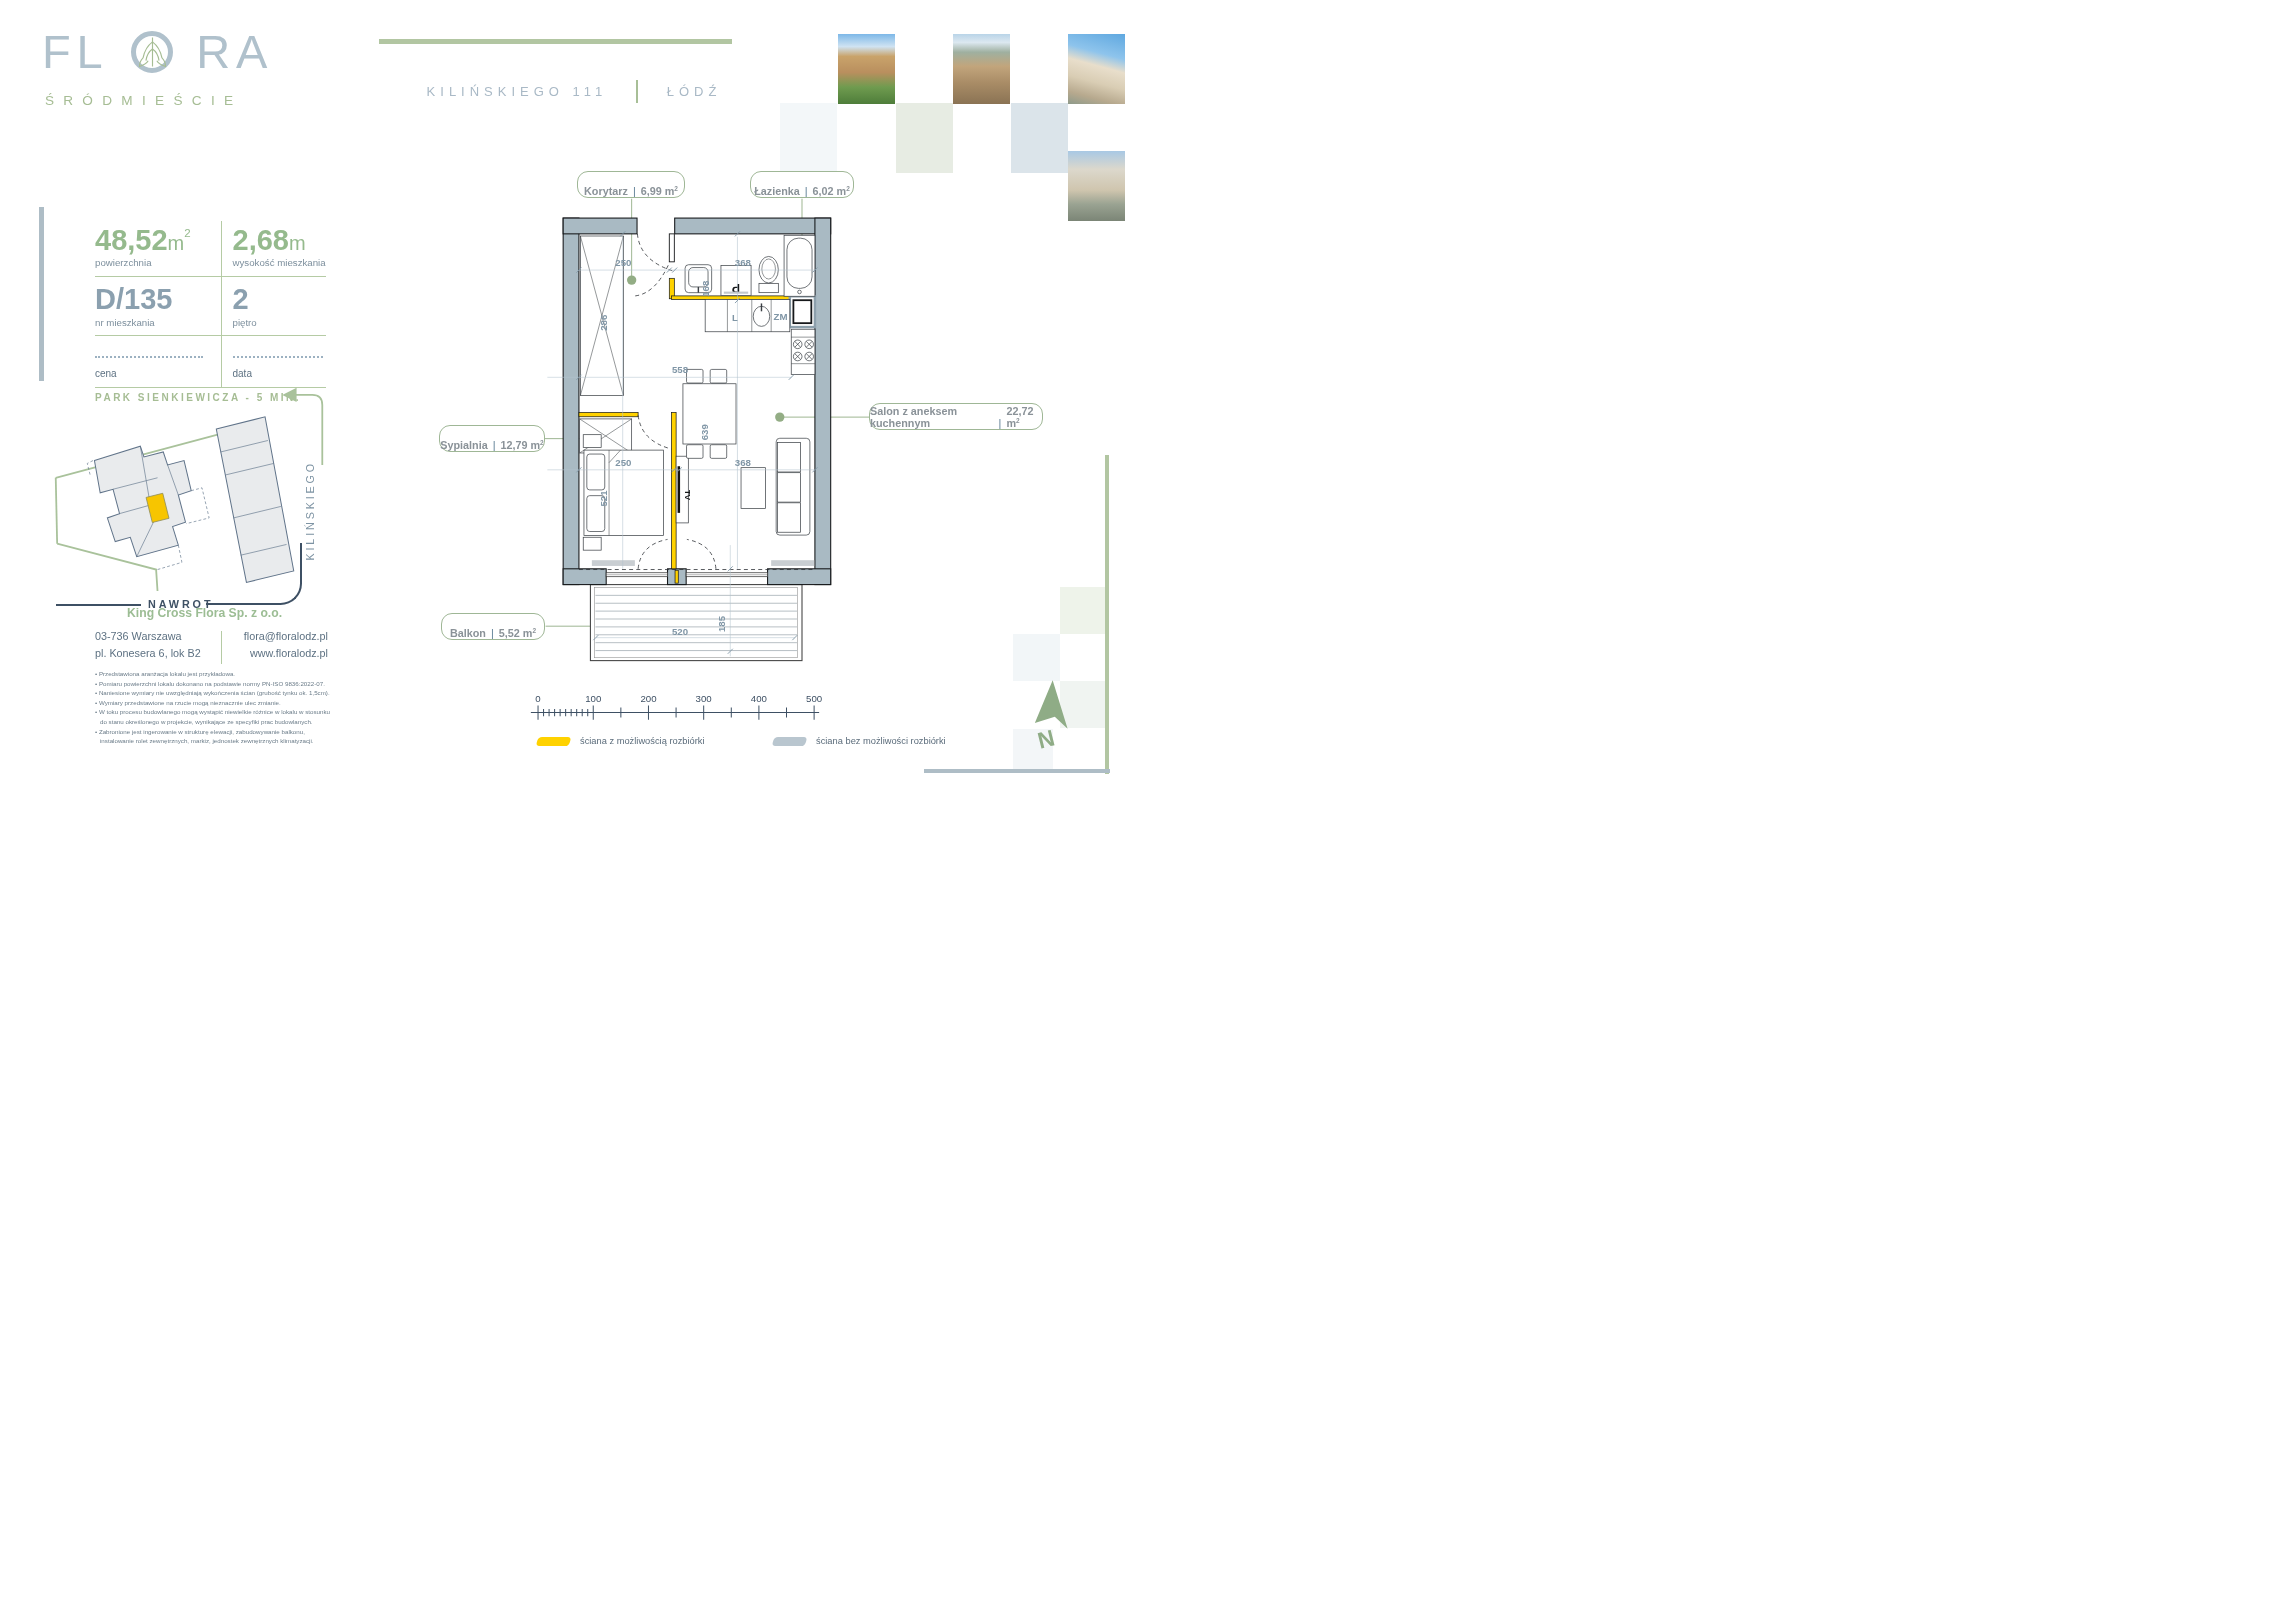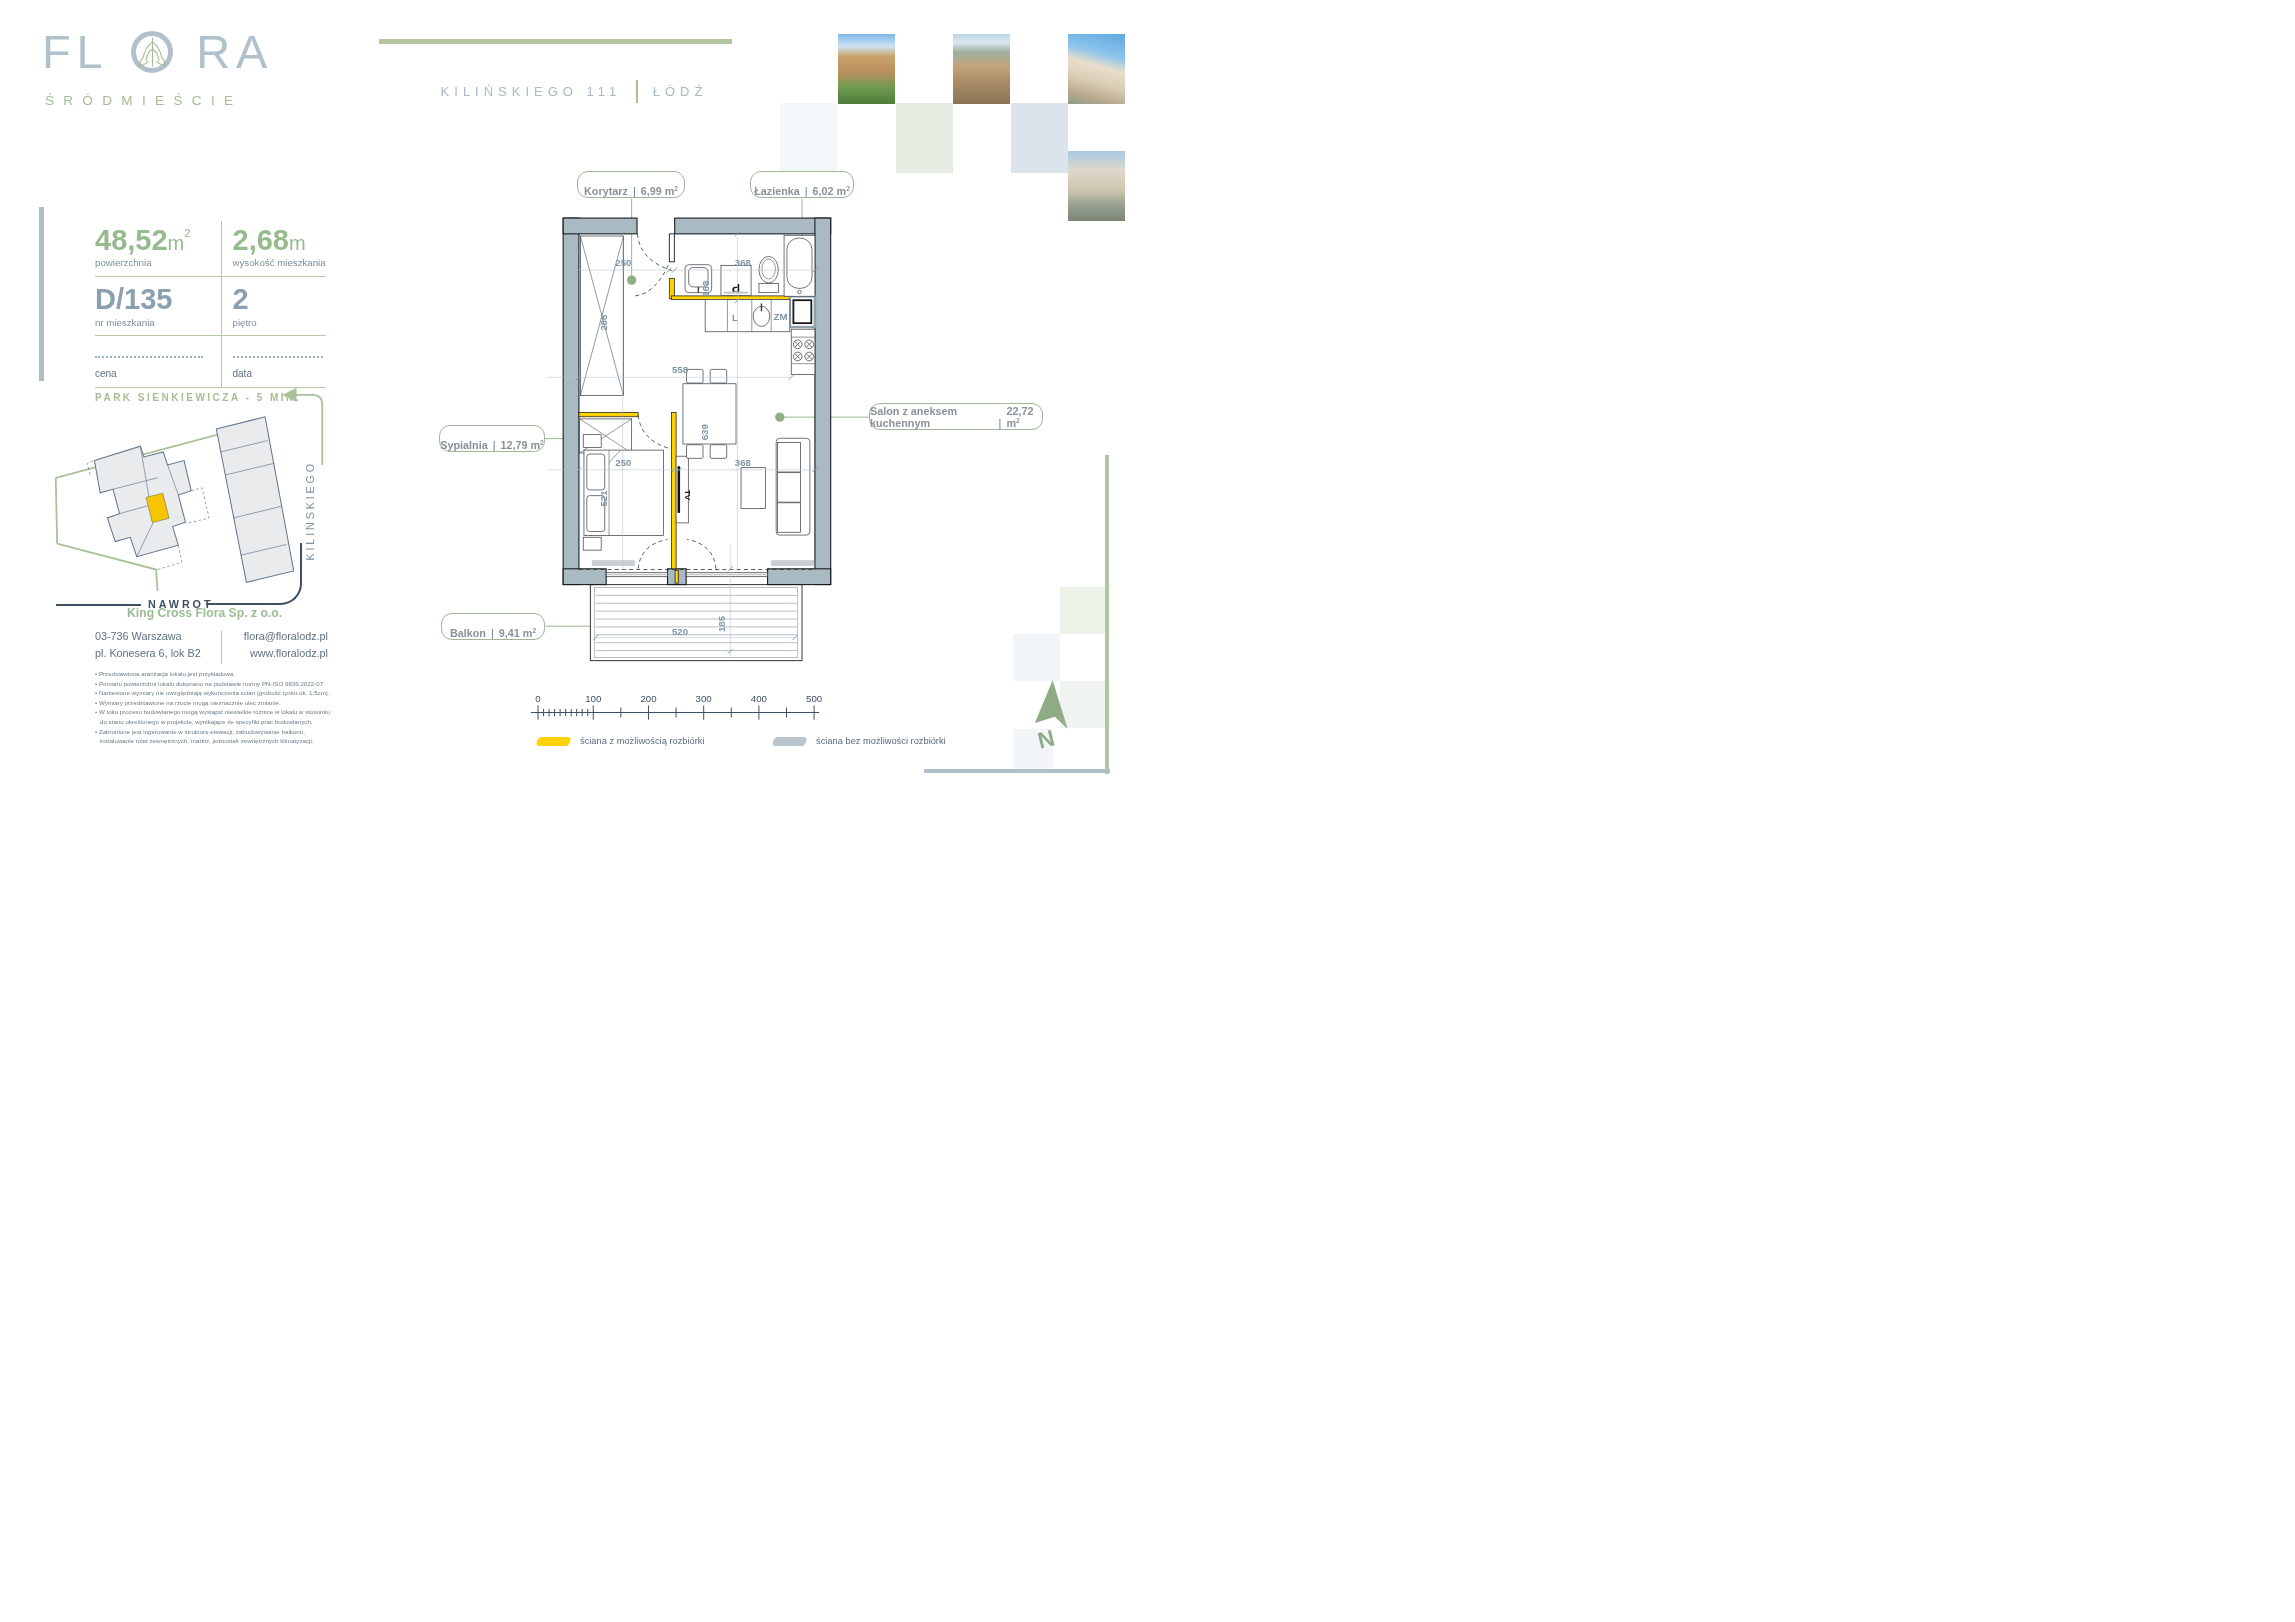--- a/index.html
+++ b/index.html
@@ -8,21 +8,21 @@
   [data-name]{box-sizing:border-box;}
 
   
   .logo{position:absolute;left:42px;top:24.4px;width:287px;}
   .logo-row{display:flex;align-items:center;gap:23px;color:#b0c1cc;font-size:47px;font-weight:400;letter-spacing:5.7px;}
   .logo-o{width:42px;height:42px;border:5px solid #b0c1cc;border-radius:50%;display:flex;align-items:center;justify-content:center;}
   .logo-sub{margin-top:14px;padding-left:2.9px;font-size:13.6px;letter-spacing:9.3px;color:#a6bd94;font-weight:400;}
 
   
   .topbar{position:absolute;left:379px;top:39px;width:353px;height:5px;background:#b2c6a2;}
-  .header-title{position:absolute;left:402px;top:80px;width:344px;display:flex;align-items:center;justify-content:center;gap:15px;}
+  .header-title{position:absolute;left:402px;top:80px;width:344px;display:flex;align-items:center;justify-content:center;gap:29px;}
   .header-title .addr{font-size:13px;letter-spacing:5px;color:#a9b9c6;font-weight:400;}
   .header-sep{width:1.4px;height:23px;background:#a8bf97;}
 
   
   .tile{position:absolute;width:57px;height:70px;}
   .photo1{background:linear-gradient(180deg,#7db8e8 0%,#cfe3f2 18%,#c9a36b 32%,#b98f5e 55%,#6f9b4f 76%,#4e7d3a 100%);}
   .photo2{background:linear-gradient(180deg,#b9d4e8 0%,#dce8f0 12%,#9fb0a0 26%,#c2a57c 46%,#a98c66 70%,#8a7354 100%);}
   .photo3{background:linear-gradient(195deg,#5fa8e0 0%,#8ec4ec 30%,#e8decb 46%,#d9cdb4 66%,#b7a98e 85%,#8e9a8a 100%);}
   .photo4{background:linear-gradient(180deg,#a8c8e4 0%,#dcd8cc 26%,#cfc5ae 56%,#9aa392 76%,#7b8576 100%);}
 
@@ -446,21 +446,21 @@
     <span><span>12,79 m</span><sup>2</sup></span>
   </div>
   <div class="roomlabel" style="left:869px;top:403px;width:174px;" data-name="room-label-salon">
     <span>Salon z aneksem kuchennym</span>
       <span class="sep">|</span>
     <span><span>22,72 m</span><sup>2</sup></span>
   </div>
   <div class="roomlabel" style="left:441px;top:613px;width:104px;" data-name="room-label-balkon">
     <span>Balkon</span>
       <span class="sep">|</span>
-    <span><span>9,41 m</span><sup>2</sup></span>
+    <span><span>5,52 m</span><sup>2</sup></span>
   </div>
 
   <svg class="scalebar" width="294" height="32" viewBox="0 0 410 44" data-name="scale-bar">
     <g font-size="13.5" fill="#3e5064" text-anchor="middle">
       <text x="14" y="12" data-name="scale-label">0</text>
       <text x="91" y="12" data-name="scale-label">100</text>
       <text x="168" y="12" data-name="scale-label">200</text>
       <text x="245" y="12" data-name="scale-label">300</text>
       <text x="322" y="12" data-name="scale-label">400</text>
       <text x="399" y="12" data-name="scale-label">500</text>

